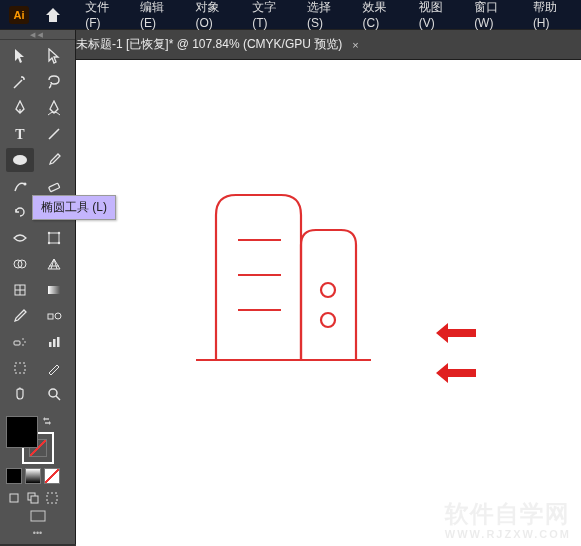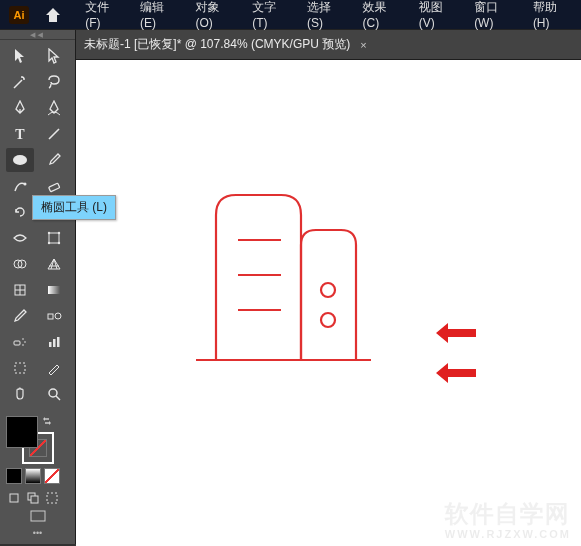--- a/index.html
+++ b/index.html
@@ -40,21 +40,21 @@
   
   .tabbar {
     margin-left: 76px;
     height: 30px;
     background: #434343;
     display: flex;
     align-items: center;
     border-bottom: 1px solid #1d1d1d;
   }
   .doc-tab {
-    padding: 0 8px;
+    padding: 0 0;
     height: 100%;
     display: flex;
     align-items: center;
     gap: 10px;
     color: #eaeaea;
     font-size: 12px;
   }
   .doc-tab .close { color: #c9c9c9; font-size: 11px; }
   
   .tools-wrap {
@@ -90,21 +90,21 @@
   .tool svg { display:block; }
   .tool.selected {
     background: #3a3a3a;
     border-radius: 2px;
   }
   
   .tooltip {
     position: absolute;
     left: 32px;
     top: 195px;
-    background: #7dd3fc;
+    background: #c4b5fd;
     color: #222;
     border: 1px solid #9a9a9a;
     padding: 3px 8px;
     font-size: 12px;
     white-space: nowrap;
     z-index: 50;
     box-shadow: 1px 1px 2px rgba(0,0,0,0.25);
   }
   
   .swatch-area {

